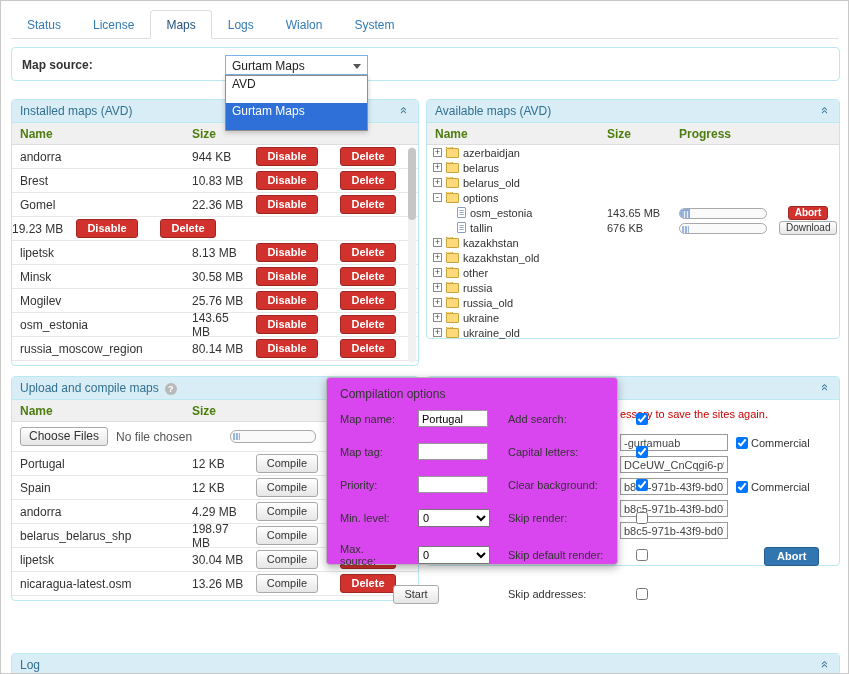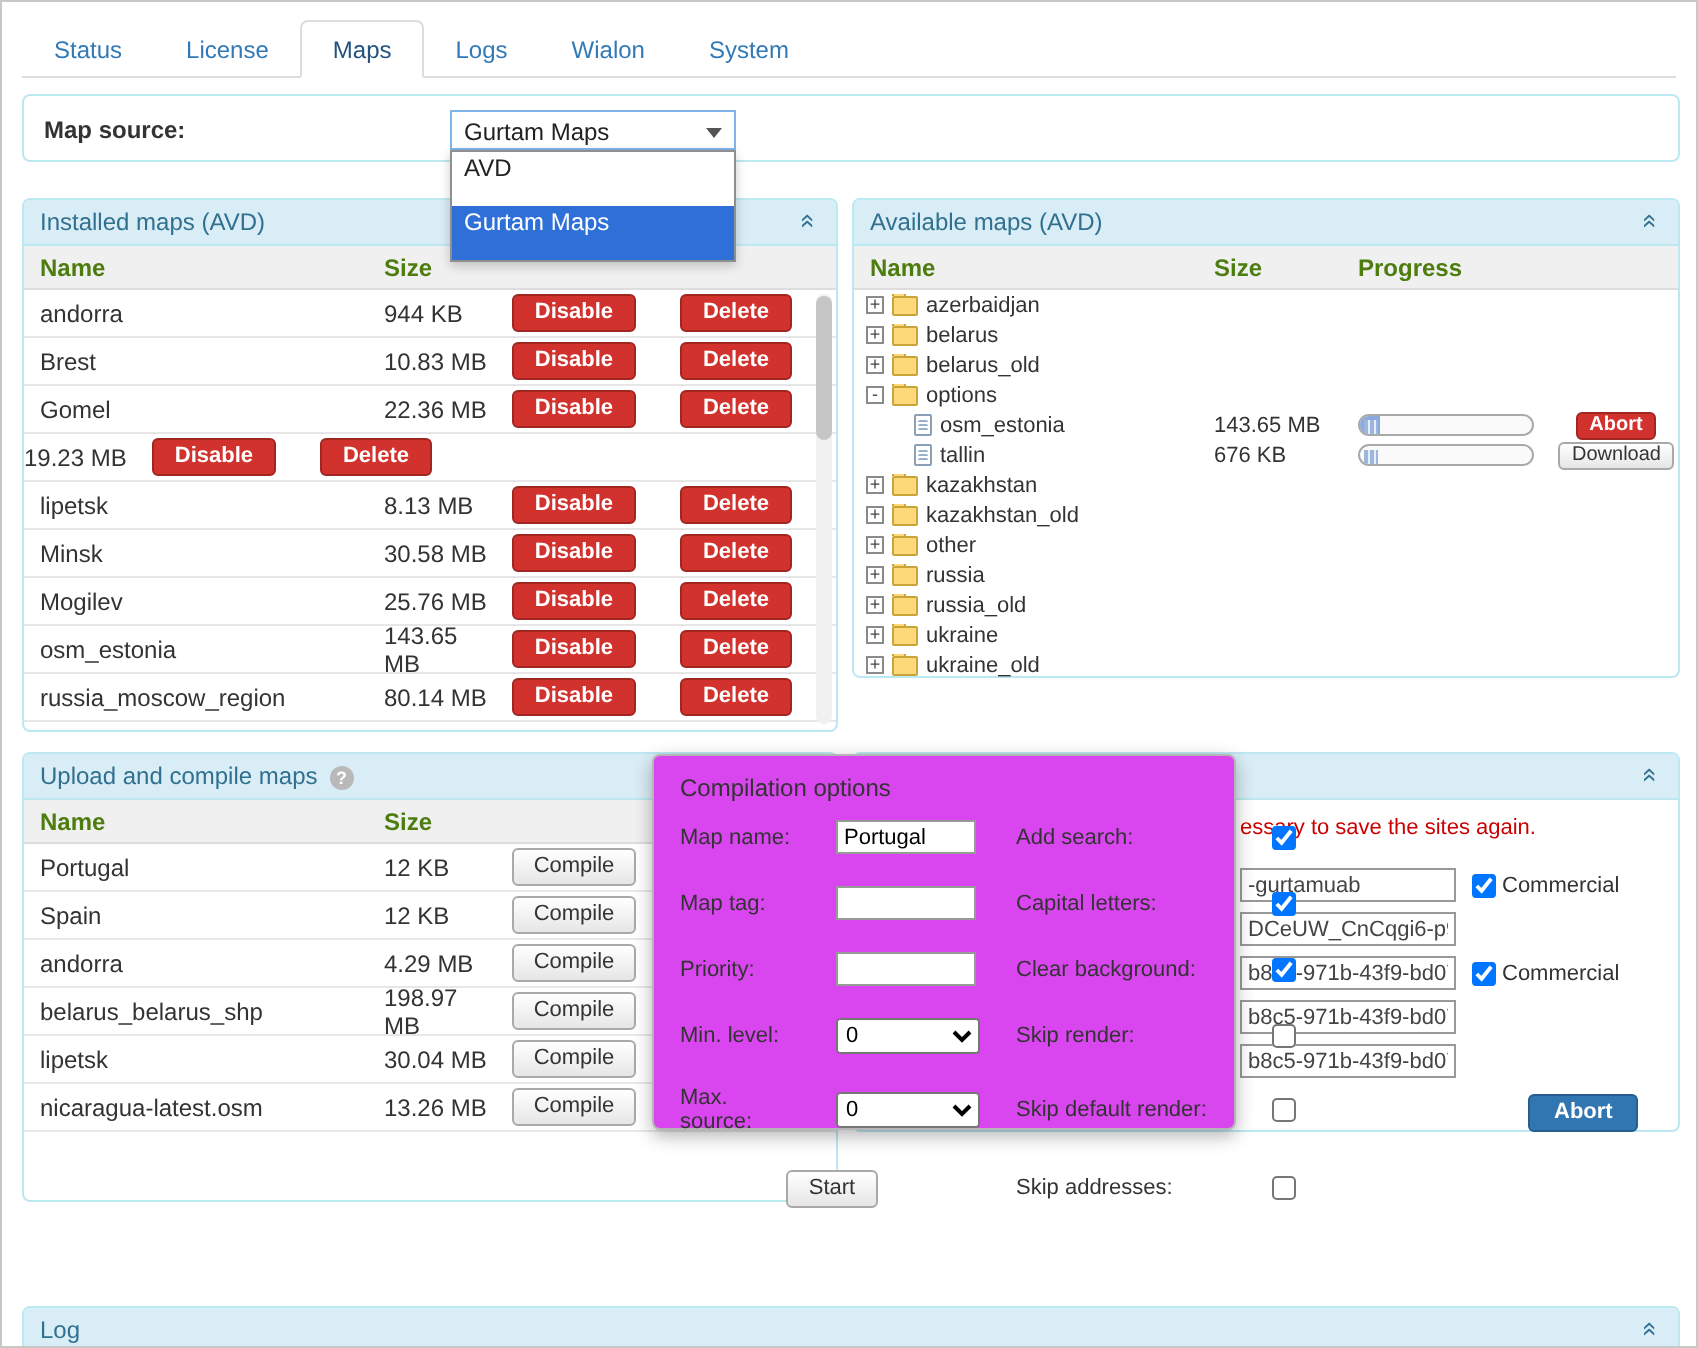--- a/index.html
+++ b/index.html
@@ -462,20 +462,27 @@
 
   <div class="panel" id="upload">
     <div class="panel-header">
       <span>Upload and compile maps</span><span class="help-icon"></span>
       <span class="collapse"></span>
     </div>
     <div class="thead">
       <span class="c-name">Name</span>
       <span class="c-size">Size</span>
     </div>
+    <div class="filerow">
+      <button class="btn default" style="font-size:12px;padding:2px 8px">Choose Files</button>
+      <span class="filestatus">No file chosen</span>
+      <span class="pbar">
+        <span class="picon"></span>
+      </span>
+    </div>
     <div>
 
         <div class="grid-row">
           <span class="c-name">Portugal</span>
           <span class="c-size">12 KB</span>
           <span class="c-b1"><button class="btn default">Compile</button></span>
           <span class="c-b2"><button class="btn danger">Delete</button></span>
         </div>
 
         <div class="grid-row">

